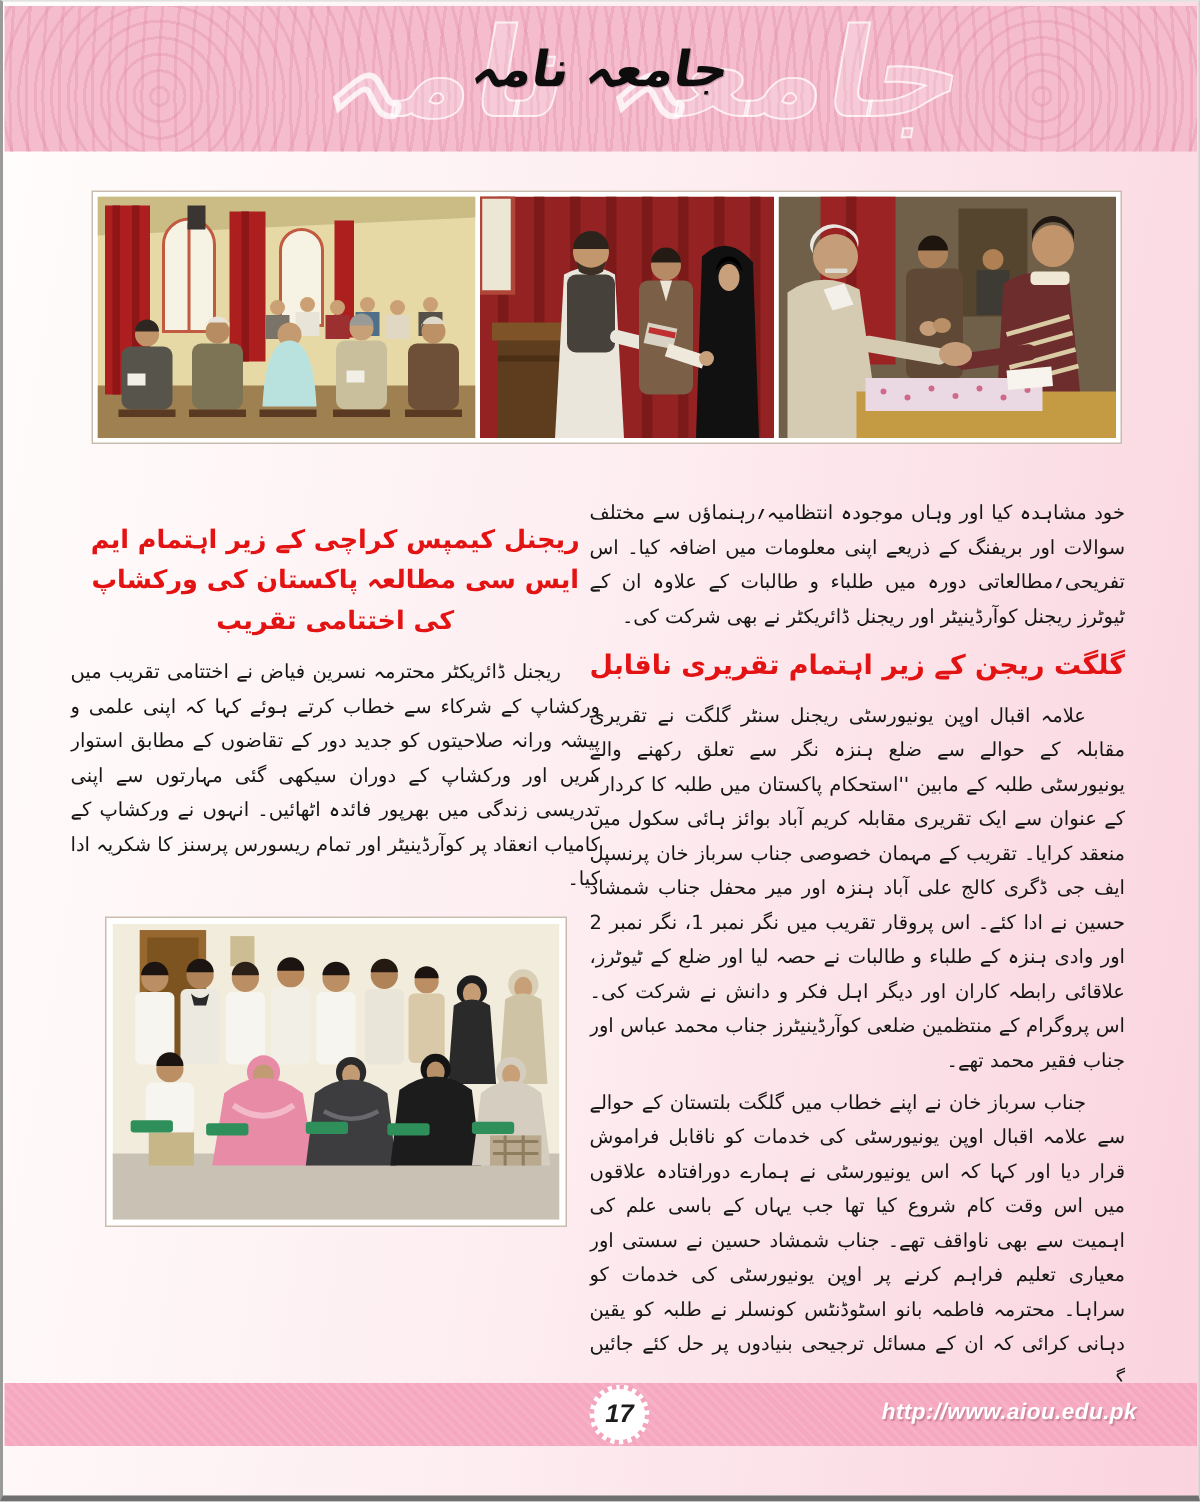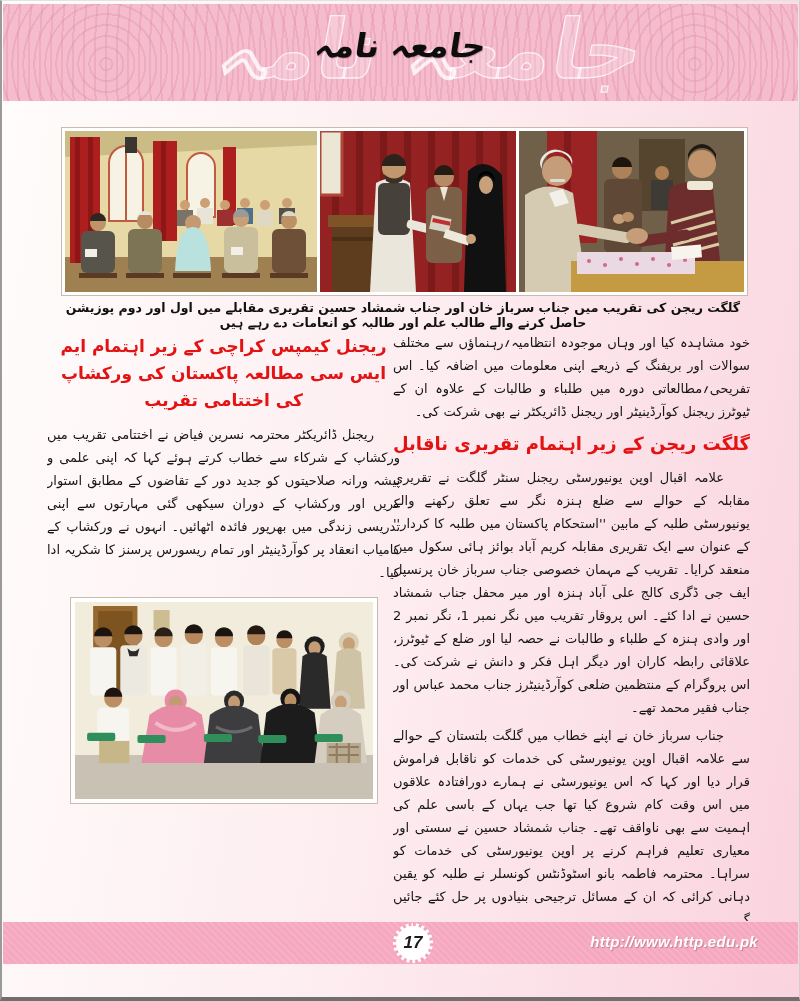--- a/index.html
+++ b/index.html
@@ -40,21 +40,21 @@
   .photo-strip-caption{
     position:absolute;left:55px;width:692px;top:299px;text-align:center;
     font-size:12.5px;color:#101010;font-weight:bold;
   }
   
   .col{position:absolute;top:330px;font-size:13px;line-height:23px;color:#161616;}
   .col p{margin:0 0 5px;text-align:justify;}
   .col-left{left:45px;width:353px;height:590px;overflow:hidden;}
   .col-right{left:391px;width:357px;height:590px;overflow:hidden;}
   .red-heading{color:#e31313;font-weight:bold;text-align:center !important;line-height:27px;}
-  .col-left  .red-heading{font-size:17px;margin:2px 6px 9px;}
+  .col-left  .red-heading{font-size:17px;margin:16px 6px 9px;}
   .col-right .red-heading{font-size:18px;margin:7px 0 9px;}
   .indent{text-indent:26px;}
   
   .group-photo-block{
     width:308px;margin:13px auto 0;background:#fff;padding:4px;
     border:1px solid #c9bcae;box-sizing:border-box;
   }
   .group-photo-block svg{display:block;width:100%;height:auto;}
   
   .footer-band{
@@ -227,21 +227,20 @@
           <circle cx="102" cy="128" r="2"></circle>
           <circle cx="118" cy="133" r="2"></circle>
           <circle cx="134" cy="128" r="2"></circle>
           <circle cx="150" cy="134" r="2"></circle>
           <circle cx="166" cy="129" r="2"></circle>
         </g>
       <rect x="152" y="116" width="30" height="13" fill="#f6f4ec" transform="rotate(-5 152 116)"></rect>
     </svg>
   </div>
 
-  <div class="photo-strip-caption" dir="rtl">گلگت ریجن کی تقریب میں جناب سرباز خان اور جناب شمشاد حسین تقریری مقابلے میں اول اور دوم پوزیشن حاصل کرنے والے طالب علم اور طالبہ کو انعامات دے رہے ہیں</div>
 
   <div class="col col-right" dir="rtl">
     <p>خود مشاہدہ کیا اور وہاں موجودہ انتظامیہ؍رہنماؤں سے مختلف سوالات اور بریفنگ کے ذریعے اپنی معلومات میں اضافہ کیا۔ اس تفریحی؍مطالعاتی دورہ میں طلباء و طالبات کے علاوہ ان کے ٹیوٹرز ریجنل کوآرڈینیٹر اور ریجنل ڈائریکٹر نے بھی شرکت کی۔</p>
     <p class="red-heading">گلگت ریجن کے زیر اہتمام تقریری ناقابل</p>
     <p class="indent">علامہ اقبال اوپن یونیورسٹی ریجنل سنٹر گلگت نے تقریری مقابلہ کے حوالے سے ضلع ہنزہ نگر سے تعلق رکھنے والے یونیورسٹی طلبہ کے مابین ''استحکام پاکستان میں طلبہ کا کردار'' کے عنوان سے ایک تقریری مقابلہ کریم آباد بوائز ہائی سکول میں منعقد کرایا۔ تقریب کے مہمان خصوصی جناب سرباز خان پرنسپل ایف جی ڈگری کالج علی آباد ہنزہ اور میر محفل جناب شمشاد حسین نے ادا کئے۔ اس پروقار تقریب میں نگر نمبر 1، نگر نمبر 2 اور وادی ہنزہ کے طلباء و طالبات نے حصہ لیا اور ضلع کے ٹیوٹرز، علاقائی رابطہ کاران اور دیگر اہل فکر و دانش نے شرکت کی۔ اس پروگرام کے منتظمین ضلعی کوآرڈینیٹرز جناب محمد عباس اور جناب فقیر محمد تھے۔</p>
     <p class="indent">جناب سرباز خان نے اپنے خطاب میں گلگت بلتستان کے حوالے سے علامہ اقبال اوپن یونیورسٹی کی خدمات کو ناقابل فراموش قرار دیا اور کہا کہ اس یونیورسٹی نے ہمارے دورافتادہ علاقوں میں اس وقت کام شروع کیا تھا جب یہاں کے باسی علم کی اہمیت سے بھی ناواقف تھے۔ جناب شمشاد حسین نے سستی اور معیاری تعلیم فراہم کرنے پر اوپن یونیورسٹی کی خدمات کو سراہا۔ محترمہ فاطمہ بانو اسٹوڈنٹس کونسلر نے طلبہ کو یقین دہانی کرائی کہ ان کے مسائل ترجیحی بنیادوں پر حل کئے جائیں گے۔</p>
 
   </div>
 
   <div class="col col-left" dir="rtl">
@@ -319,16 +318,16 @@
           <rect x="182" y="132" width="28" height="8" rx="2"></rect>
           <rect x="238" y="131" width="28" height="8" rx="2"></rect>
         </g>
       </svg>
     </div>
 
   </div>
 
   <div class="footer-band">
     <div class="page-circle">17</div>
-    <div class="site-url">http://www.http.edu.pk</div>
+    <div class="site-url">http://www.aiou.edu.pk</div>
   </div>
 
 </div>
 
 </body></html>

